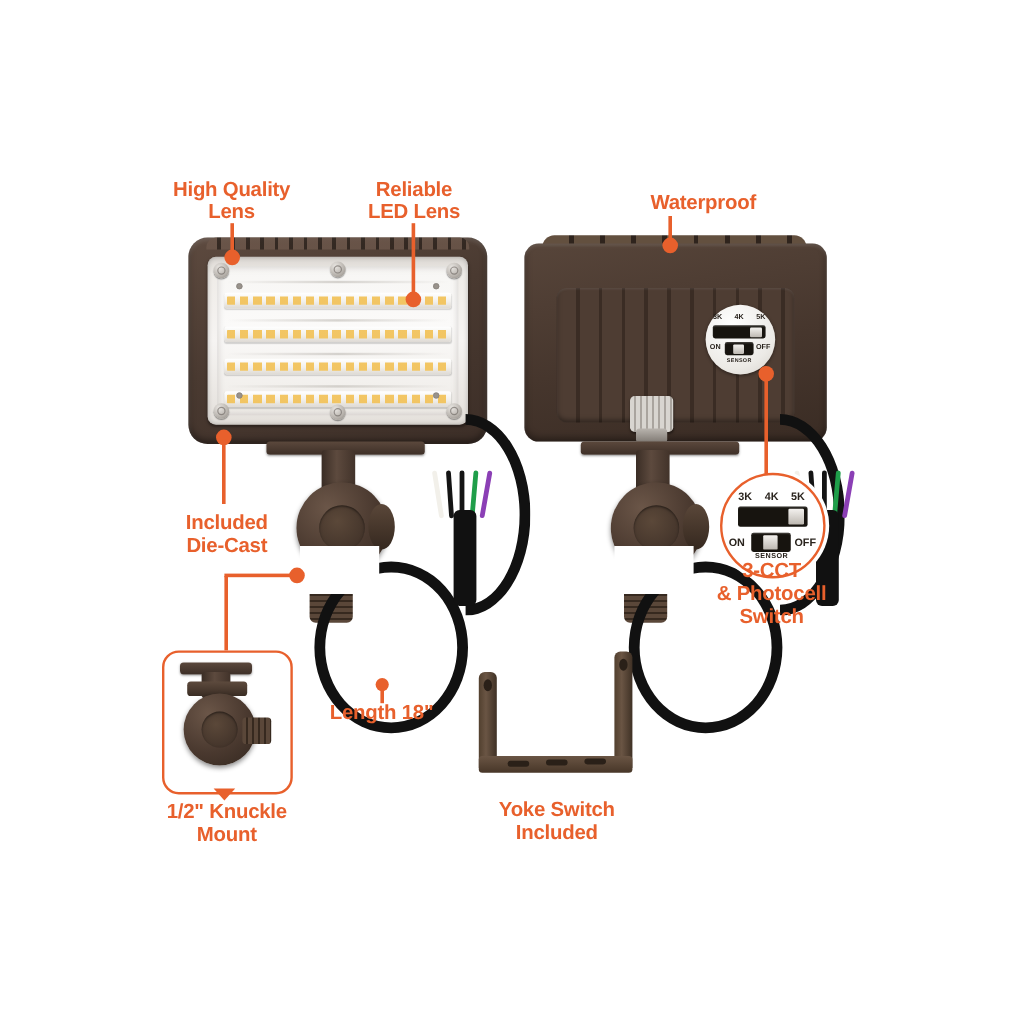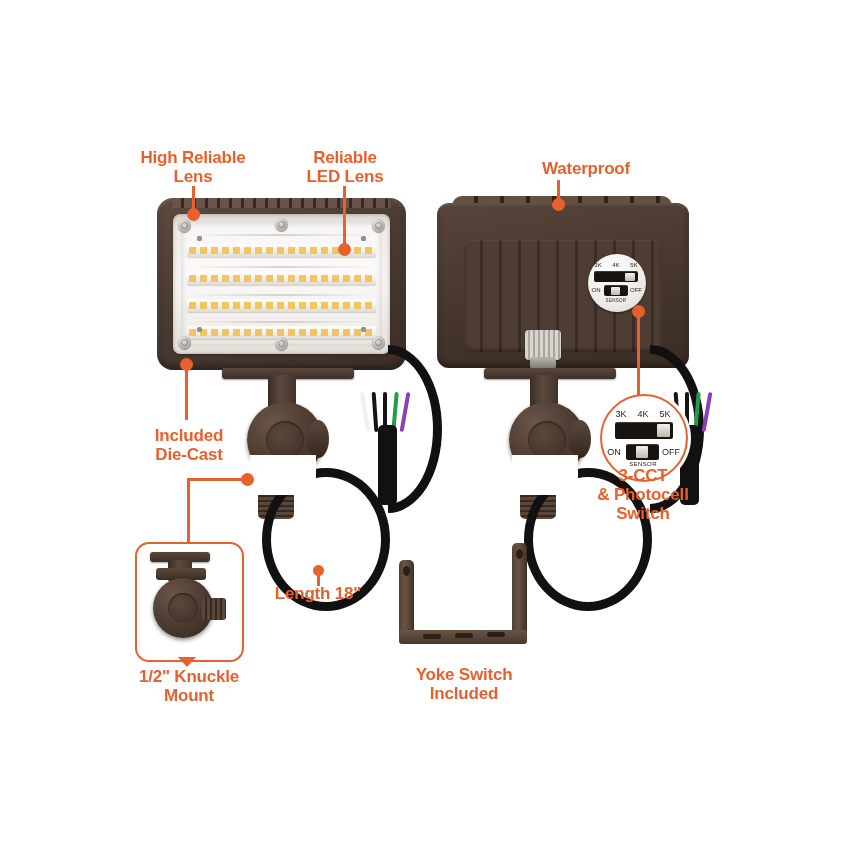--- a/index.html
+++ b/index.html
@@ -54,21 +54,21 @@
      border-radius:10px 10px 2px 2px;}
 
   
   .plate{position:absolute;border-radius:50%;
      background:radial-gradient(circle at 38% 30%,#ffffff,#eceae6 65%,#d6d2cc);
      box-shadow:0 1px 3px rgba(0,0,0,.45);}
   .dip{position:absolute;background:#17140f;border-radius:2px;
      box-shadow:inset 0 1px 1px rgba(255,255,255,.18);}
   .dipknob{position:absolute;background:linear-gradient(180deg,#f3f1ee,#bdb8b1);
      border-radius:1px;}
-  .ticklbl{position:absolute;color:#2a241e;font-weight:normal;text-align:center;}
+  .ticklbl{position:absolute;color:#2a241e;font-weight:bold;text-align:center;}
 
   
   .neckbar{position:absolute;border-radius:3px;
      background:linear-gradient(180deg,#5b483c,#3d2f27);
      box-shadow:0 1px 2px rgba(0,0,0,.4);}
   .neck{position:absolute;border-radius:3px;
      background:linear-gradient(90deg,#3a2d25,#5d4a3e 45%,#42332a);}
   .knuckle{position:absolute;border-radius:50%;
      background:radial-gradient(circle at 34% 28%,#6b5648,#4a392f 55%,#33271f);
      box-shadow:0 2px 4px rgba(0,0,0,.45);}
@@ -256,21 +256,21 @@
   <div class="lead" style="left:637px;top:312px;width:3px;height:84px;"></div>
   <div class="dot" style="left:632px;top:305px;"></div>
 
   <div class="dot sm" style="left:313px;top:565px;"></div>
   <div class="lead" style="left:317px;top:572px;width:3px;height:14px;"></div>
 
   <div class="dot" style="left:241px;top:473px;"></div>
   <div class="lead" style="left:187px;top:480px;width:3px;height:62px;"></div>
   <div class="lead" style="left:187px;top:478px;width:58px;height:3px;"></div>
 
-  <div class="lbl" style="left:138px;top:148px;width:110px;">High Reliable
+  <div class="lbl" style="left:138px;top:148px;width:110px;">High Quality
 Lens</div>
   <div class="lbl" style="left:290px;top:148px;width:110px;">Reliable
 LED Lens</div>
   <div class="lbl" style="left:526px;top:159px;width:120px;">Waterproof</div>
   <div class="lbl" style="left:132px;top:426px;width:114px;">Included
 Die-Cast</div>
   <div class="lbl" style="left:586px;top:466px;width:114px;">3-CCT
 &amp; Photocell
 Switch</div>
   <div class="lbl" style="left:262px;top:584px;width:112px;">Length 18"</div>

